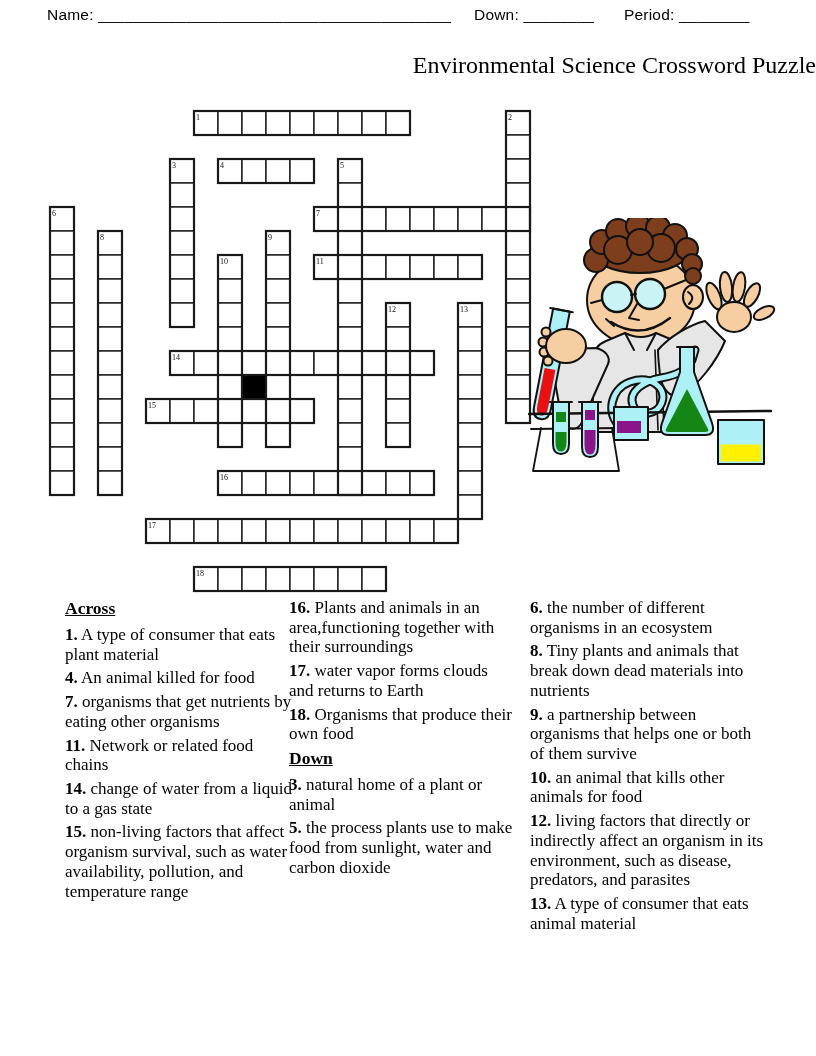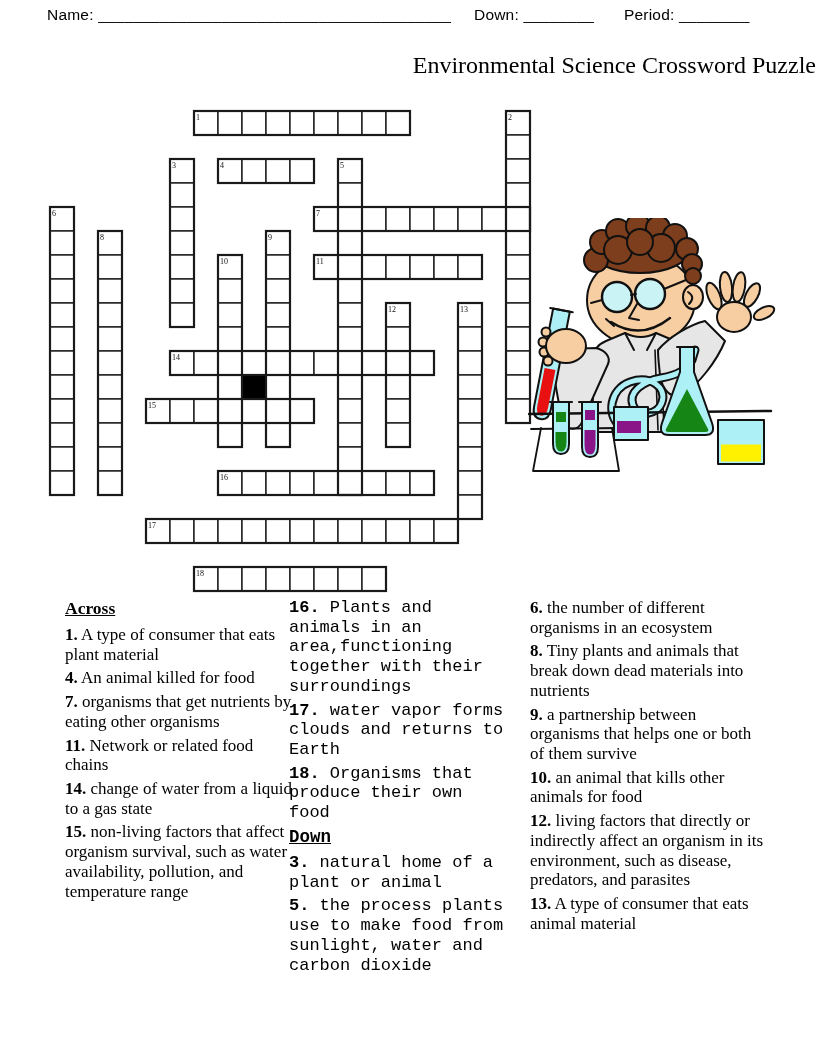--- a/index.html
+++ b/index.html
@@ -351,21 +351,21 @@
 <div id="clues">
     <div class="clue-col" style="left: 65px; width: 235px;">
       <div class="clue-heading">Across</div>
       <p class="clue"><b>1.</b> A type of consumer that eats plant material</p>
       <p class="clue"><b>4.</b> An animal killed for food</p>
       <p class="clue"><b>7.</b> organisms that get nutrients by eating other organisms</p>
       <p class="clue"><b>11.</b> Network or related food chains</p>
       <p class="clue"><b>14.</b> change of water from a liquid to a gas state</p>
       <p class="clue"><b>15.</b> non-living factors that affect organism survival, such as water availability, pollution, and temperature range</p>
     </div>
-    <div class="clue-col" style="left: 289px; width: 224px; font-family: Liberation Mono, monospace;">
+    <div class="clue-col" style="left: 289px; width: 224px;">
       <p class="clue"><b>16.</b> Plants and animals in an area,functioning together with their surroundings</p>
       <p class="clue"><b>17.</b> water vapor forms clouds and returns to Earth</p>
       <p class="clue"><b>18.</b> Organisms that produce their own food</p>
       <div class="clue-heading">Down</div>
       <p class="clue"><b>3.</b> natural home of a plant or animal</p>
       <p class="clue"><b>5.</b> the process plants use to make food from sunlight, water and carbon dioxide</p>
     </div>
     <div class="clue-col" style="left: 530px; width: 238px;">
       <p class="clue"><b>6.</b> the number of different organisms in an ecosystem</p>
       <p class="clue"><b>8.</b> Tiny plants and animals that break down dead materials into nutrients</p>

